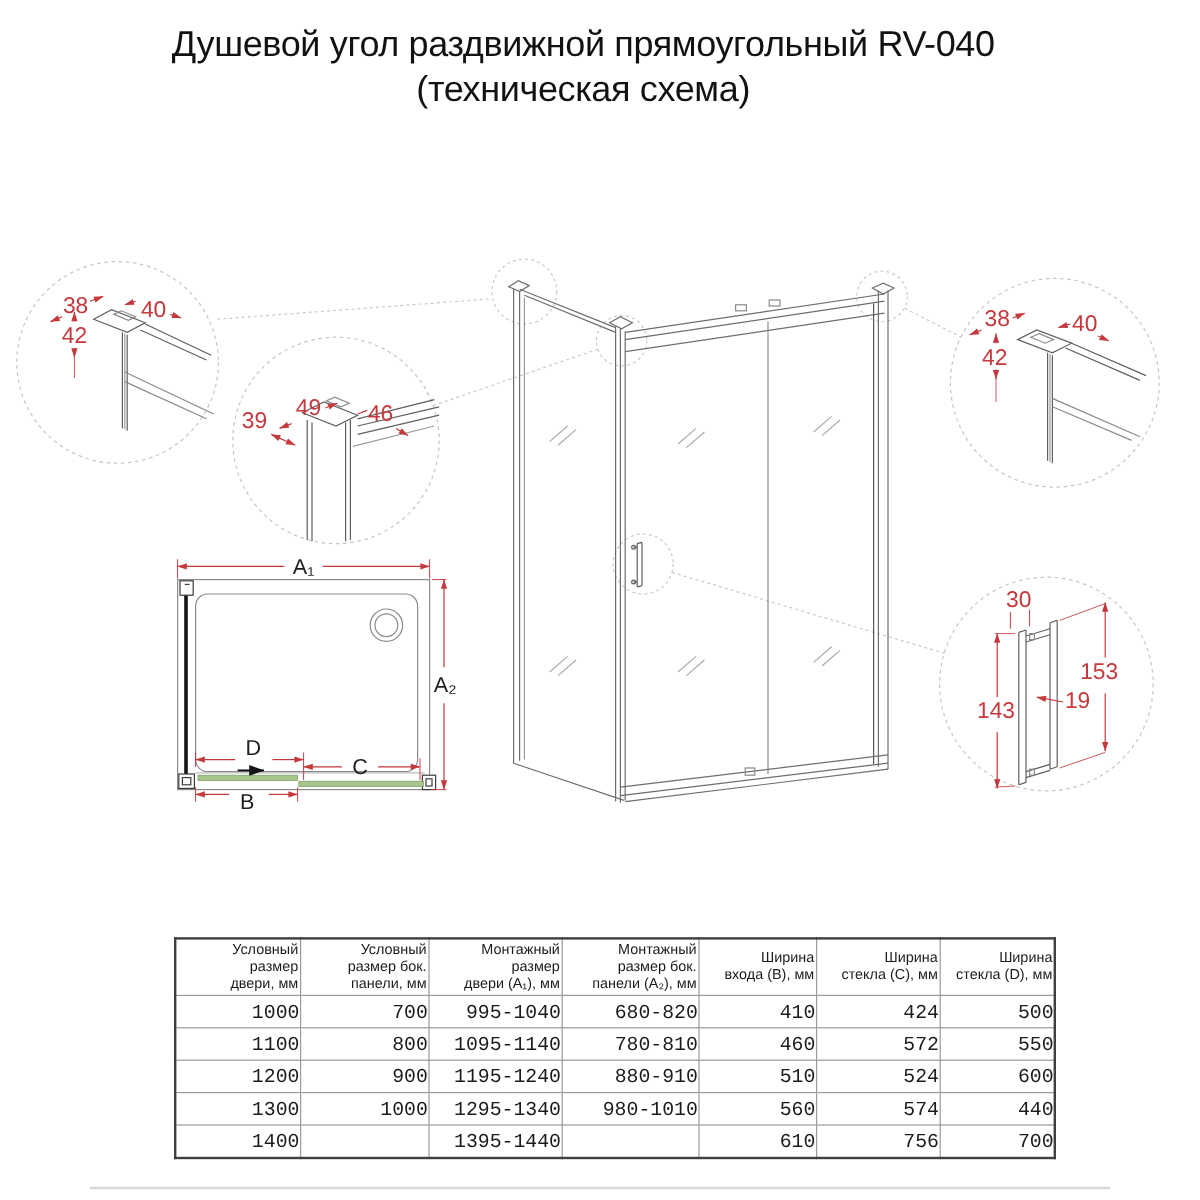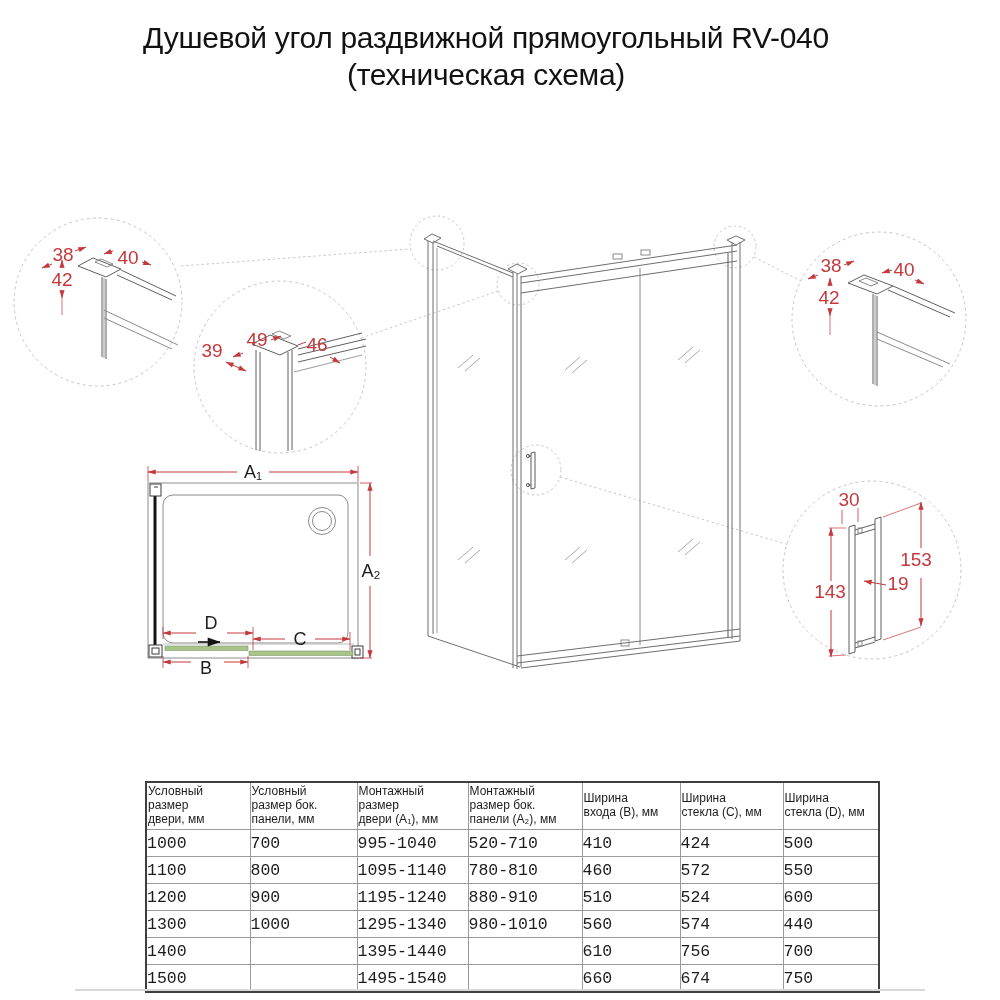--- a/index.html
+++ b/index.html
@@ -12,21 +12,21 @@
     font-size:30px;line-height:37px;letter-spacing:-0.3px;color:#121212;
   }
   svg.drawing{position:absolute;left:0;top:0;}
   svg text{font-family:"Liberation Sans","DejaVu Sans",sans-serif;}
   .dim{fill:#c5383c;font-size:19px;text-anchor:middle;}
   .plbl{fill:#1e1e1e;font-size:18px;text-anchor:middle;}
   table.spec{
     position:absolute;left:145px;top:781px;width:733px;
     border-collapse:collapse;table-layout:fixed;border:2px solid #3f3f3f;color:#1c1c1c;
   }
-  table.spec th,table.spec td{border:1px solid #9a9a9a;text-align:left;vertical-align:middle;}
+  table.spec th,table.spec td{border:1px solid #9a9a9a;text-align:right;vertical-align:middle;}
   table.spec th{font-size:12px;font-weight:400;line-height:1.16;white-space:pre-line;height:42px;padding:2px 1px;}
   table.spec td{font-size:16.5px;height:26px;padding:0;font-family:Liberation Mono, monospace;}
   .bottom-line{position:absolute;left:75px;top:989px;width:850px;height:2px;background:#d8d8d8;}
 </style>
 </head>
 <body>
 
 <div class="title">
   <div>Душевой угол раздвижной прямоугольный RV-040</div>
   <div>(техническая схема)</div>
@@ -315,21 +315,21 @@
 стекла (C), мм</th>
       <th>Ширина
 стекла (D), мм</th>
     </tr>
   </thead>
   <tbody>
     <tr>
       <td>1000</td>
       <td>700</td>
       <td>995-1040</td>
-      <td>520-710</td>
+      <td>680-820</td>
       <td>410</td>
       <td>424</td>
       <td>500</td>
     </tr>
     <tr>
       <td>1100</td>
       <td>800</td>
       <td>1095-1140</td>
       <td>780-810</td>
       <td>460</td>
@@ -356,25 +356,16 @@
     </tr>
     <tr>
       <td>1400</td>
       <td></td>
       <td>1395-1440</td>
       <td></td>
       <td>610</td>
       <td>756</td>
       <td>700</td>
     </tr>
-    <tr>
-      <td>1500</td>
-      <td></td>
-      <td>1495-1540</td>
-      <td></td>
-      <td>660</td>
-      <td>674</td>
-      <td>750</td>
-    </tr>
   </tbody>
 </table>
 
 <div class="bottom-line"></div>
 
 </body></html>

